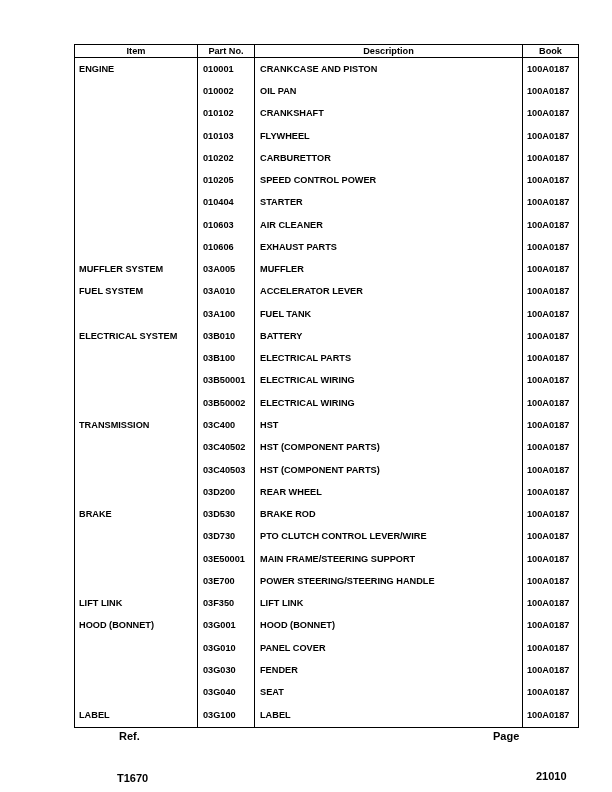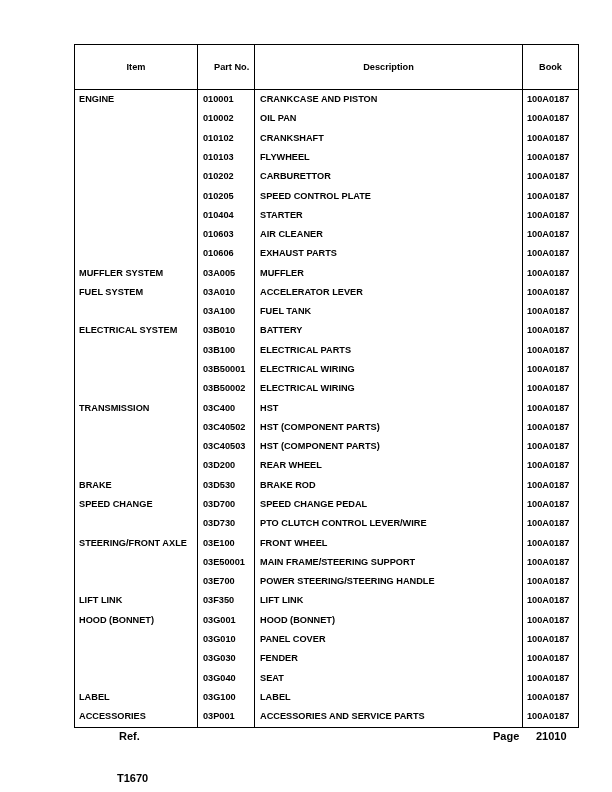--- a/index.html
+++ b/index.html
@@ -36,21 +36,21 @@
   col.c-part { width: 57px;  }
   col.c-desc { width: 268px; }
   col.c-book { width: 56px;  }
 
   table.parts th {
     border-bottom: 1px solid #000000;
     font-size: 9.2px;
     font-weight: bold;
     height: 12px;
     text-align: center;
-    padding: 16px;
+    padding: 0;
     vertical-align: middle;
     white-space: nowrap;
     overflow: hidden;
   }
   table.parts th:not(:first-child),
   table.parts td:not(:first-child) {
     border-left: 1px solid #000000;
   }
   table.parts tbody td {
     font-size: 9.2px;
@@ -72,21 +72,21 @@
   .footer-text {
     position: absolute;
     font-size: 11px;
     font-weight: bold;
     line-height: 12px;
     white-space: nowrap;
   }
   #ref-label   { left: 79px;  top: 730px; padding-left: 40px; }
   #ref-value   { left: 117px; top: 772px; }
   #page-label  { left: 493px; top: 730px; }
-  #page-value  { left: 536px; top: 730px; }
+  #page-value  { left: 536px; top: 770px; }
 </style>
 </head>
 <body>
 
 <div class="page">
 
   <table class="parts">
     <colgroup>
       <col class="c-item">
       <col class="c-part">
@@ -128,21 +128,21 @@
         </tr>
         <tr>
           <td></td>
           <td>010202</td>
           <td>CARBURETTOR</td>
           <td>100A0187</td>
         </tr>
         <tr>
           <td></td>
           <td>010205</td>
-          <td>SPEED CONTROL PLATE</td>
+          <td>SPEED CONTROL POWER</td>
           <td>100A0187</td>
         </tr>
         <tr>
           <td></td>
           <td>010404</td>
           <td>STARTER</td>
           <td>100A0187</td>
         </tr>
         <tr>
           <td></td>
@@ -222,35 +222,23 @@
           <td>REAR WHEEL</td>
           <td>100A0187</td>
         </tr>
         <tr>
           <td>BRAKE</td>
           <td>03D530</td>
           <td>BRAKE ROD</td>
           <td>100A0187</td>
         </tr>
         <tr>
-          <td>SPEED CHANGE</td>
-          <td>03D700</td>
-          <td>SPEED CHANGE PEDAL</td>
-          <td>100A0187</td>
-        </tr>
-        <tr>
           <td></td>
           <td>03D730</td>
           <td>PTO CLUTCH CONTROL LEVER/WIRE</td>
-          <td>100A0187</td>
-        </tr>
-        <tr>
-          <td>STEERING/FRONT AXLE</td>
-          <td>03E100</td>
-          <td>FRONT WHEEL</td>
           <td>100A0187</td>
         </tr>
         <tr>
           <td></td>
           <td>03E50001</td>
           <td>MAIN FRAME/STEERING SUPPORT</td>
           <td>100A0187</td>
         </tr>
         <tr>
           <td></td>
@@ -285,26 +273,20 @@
         <tr>
           <td></td>
           <td>03G040</td>
           <td>SEAT</td>
           <td>100A0187</td>
         </tr>
         <tr>
           <td>LABEL</td>
           <td>03G100</td>
           <td>LABEL</td>
-          <td>100A0187</td>
-        </tr>
-        <tr>
-          <td>ACCESSORIES</td>
-          <td>03P001</td>
-          <td>ACCESSORIES AND SERVICE PARTS</td>
           <td>100A0187</td>
         </tr>
       </tbody>
     <tbody class="fill">
       <tr>
         <td></td>
         <td></td>
         <td></td>
         <td></td>
       </tr>

